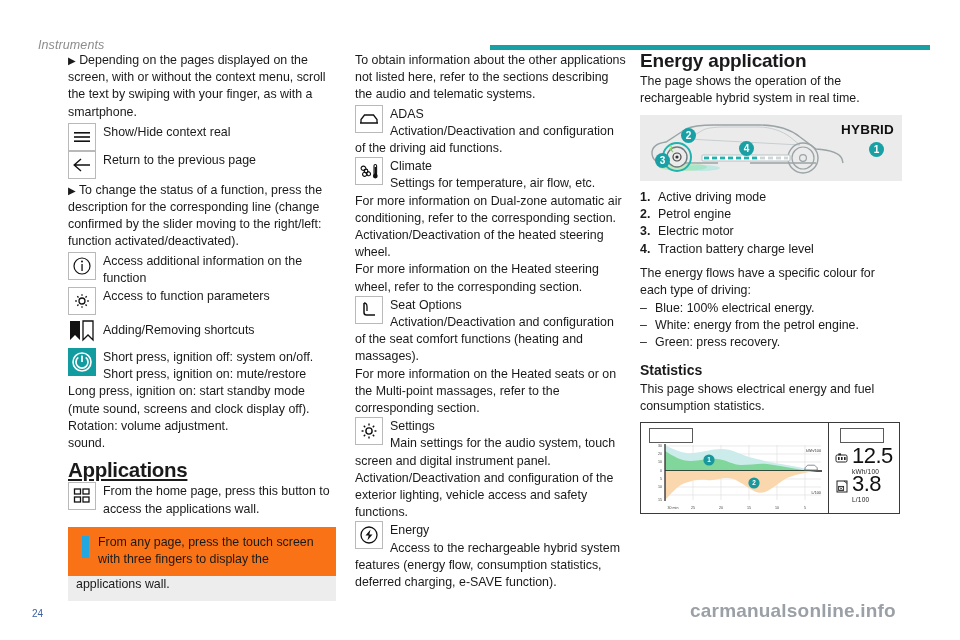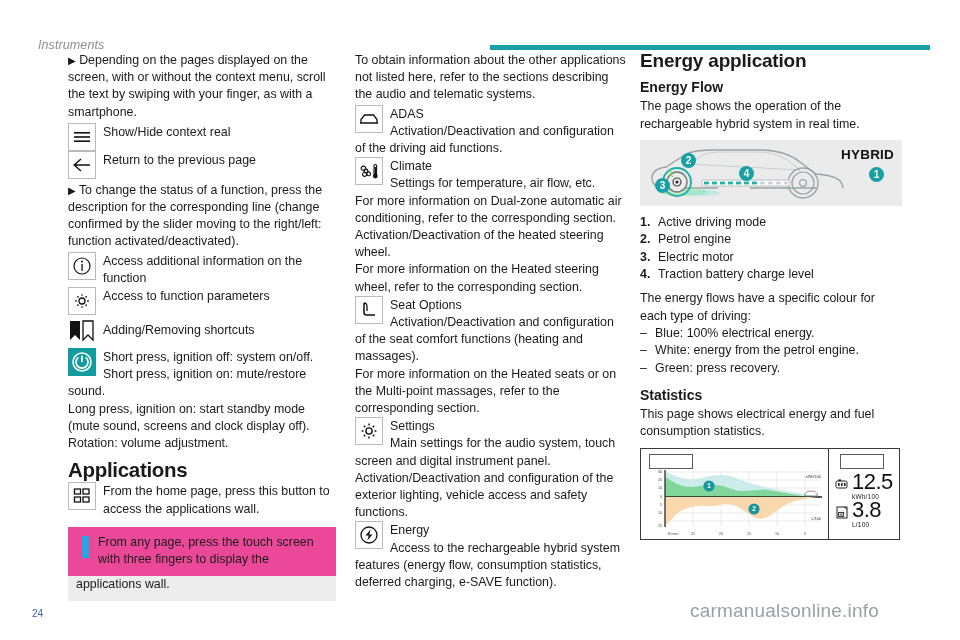--- a/index.html
+++ b/index.html
@@ -43,27 +43,27 @@
   .icon-box.noborder{border:none;}
   .irow-text{flex:1;padding-top:1px;}
 
   .icon-box.teal{background:#139ca0;border:none;}
 
   
   h2.sec{
     font-size:19px;font-weight:bold;margin:11px 0 4px 0;letter-spacing:-.2px;
   }
   h1.app{
-    font-size:20.5px;font-weight:bold;margin:9px 0 4px 0;letter-spacing:-.3px;
+    font-size:20.5px;font-weight:bold;margin:9px 0 4px 0;letter-spacing:-.3px;text-decoration:underline;
   }
   h3.sub{font-size:14px;font-weight:bold;margin:10px 0 2px 0;}
 
   
   .infobox{
-    background:#ec4899;margin-top:9px;padding:7px 8px 9px 8px;
+    background:#f97316;margin-top:9px;padding:7px 8px 9px 8px;
     display:flex;align-items:flex-start;
   }
   .info-i{
     width:7px;height:22px;background:#22a7e0;margin:2px 9px 0 6px;
     position:relative;min-width:7px;
   }
   .infobox-text{flex:1;font-size:12.4px;line-height:17.2px;}
   .infobox-tail{font-size:12.4px;line-height:17.2px;}
 
   
@@ -100,21 +100,21 @@
   }
   .val-big{font-size:22px;font-weight:normal;letter-spacing:-.5px;color:#111;}
   .val-unit{font-size:6.5px;color:#222;letter-spacing:.2px;}
 
   
   .page-num{
     position:absolute;left:32px;top:608px;font-size:10px;color:#3b5ea8;
   }
   .watermark{
     position:absolute;left:690px;top:600px;font-size:19px;color:#9aa0a6;
-    letter-spacing:.2px;font-family:"Liberation Sans", sans-serif;
+    letter-spacing:.2px;font-family:"Liberation Sans", sans-serif;font-weight:bold;
   }
   svg{display:block;}
 </style>
 </head>
 <body>
 
 <div class="header">
   <div class="header-title">Instruments</div>
   <div class="header-rule"></div>
 </div>
@@ -192,22 +192,22 @@
         <circle cx="13" cy="13" r="9" stroke="#ffffff" stroke-width="1.6" fill="none"></circle>
         <path d="M13 6.5 v6.5" stroke="#ffffff" stroke-width="1.7" fill="none"></path>
         <path d="M9.3 8.4 A6 6 0 1 0 16.7 8.4" stroke="#ffffff" stroke-width="1.7" fill="none"></path>
       </svg>
     </div>
     <div class="irow-text">
       <span>Short press, ignition off: system on/off.</span><br>
       <span>Short press, ignition on: mute/restore</span>
     </div>
   </div>
+  <p>Long press, ignition on: start standby mode (mute sound, screens and clock display off). Rotation: volume adjustment.</p>
   <p>sound.</p>
-  <p>Long press, ignition on: start standby mode (mute sound, screens and clock display off). Rotation: volume adjustment.</p>
 
   <h1 class="app">Applications</h1>
 
   <div class="irow">
     <div class="icon-box">
       <svg width="20" height="20" viewBox="0 0 20 20">
         <g stroke="#111" stroke-width="1.3" fill="none">
           <rect x="2.5" y="3" width="6" height="5"></rect>
           <rect x="11" y="3" width="6" height="5"></rect>
           <rect x="2.5" y="11" width="6" height="5"></rect>
@@ -309,21 +309,20 @@
       <b>Energy</b><br>
       <span>Access to the rechargeable hybrid system</span>
     </div>
   </div>
   <p>features (energy flow, consumption statistics, deferred charging, e-SAVE function).</p>
 </div>
 
 <div class="col col-right">
 
   <h2 class="sec" style="margin-top:0;">Energy application</h2>
-  <h3 class="sub">Energy Flow</h3>
   <p>The page shows the operation of the rechargeable hybrid system in real time.</p>
 
   <div class="fig-flow">
     <svg width="262" height="66" viewBox="0 0 262 66">
 
       <path d="M22 48 C18 48 12 45 12 38 C12 31 19 28 26 27
                L46 14 C52 11 62 10 74 10 L120 10
                C136 10 150 14 160 22 L176 34
                C190 35 200 38 202 44 L203 48" stroke="#9aa3a6" stroke-width="1.4" fill="none"></path>
       <path d="M38 48 H78" stroke="#9aa3a6" stroke-width="1.3" fill="none"></path>

